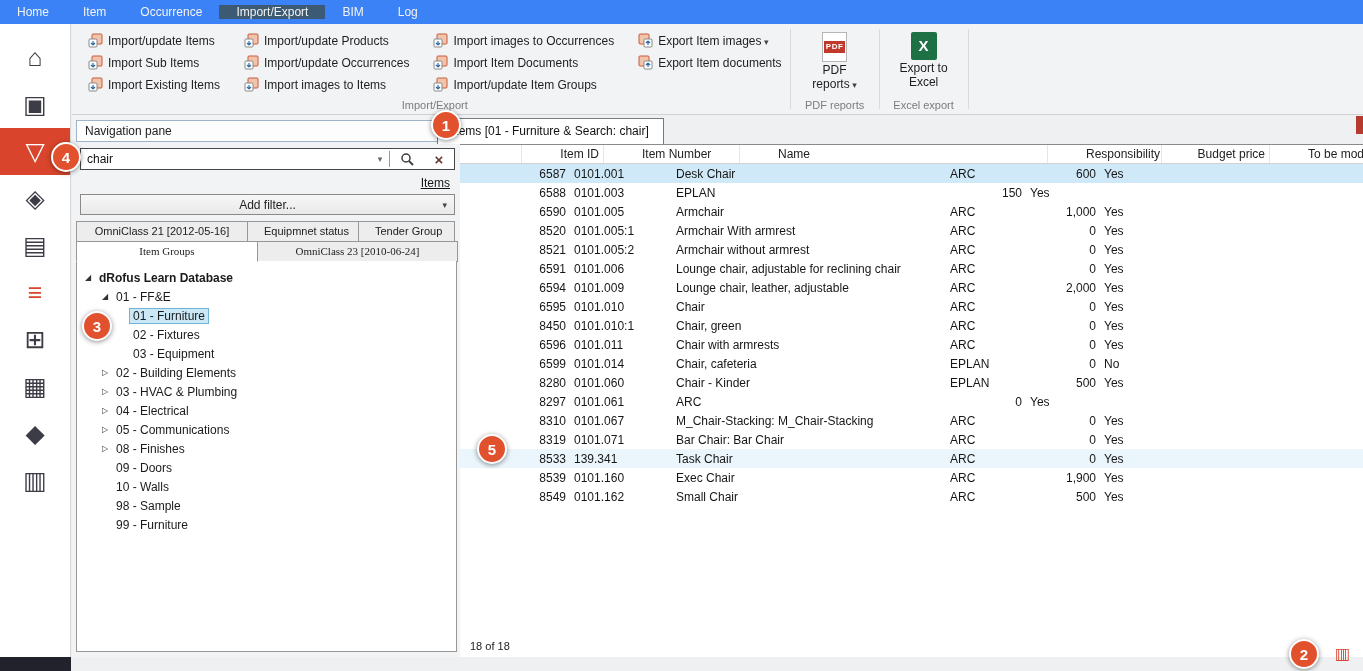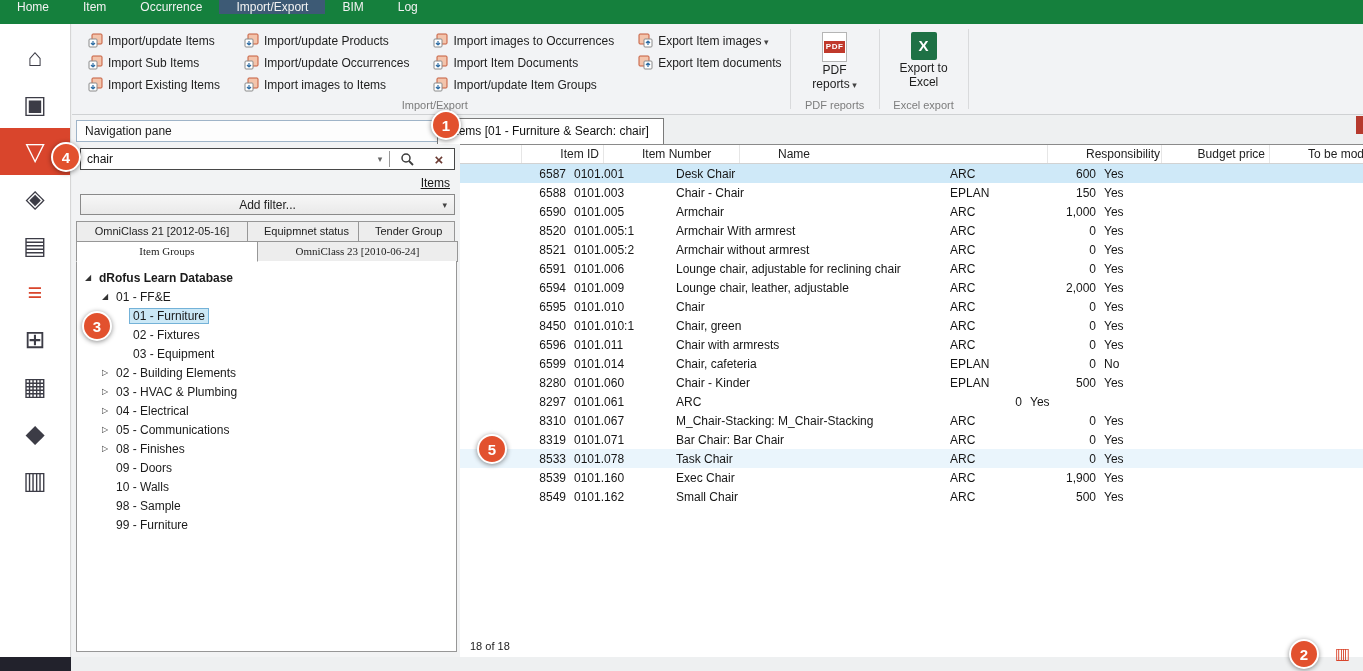--- a/index.html
+++ b/index.html
@@ -1,21 +1,21 @@
 <!DOCTYPE html>
 <html><head>
 <meta charset="utf-8">
 <style>
   * { margin:0; padding:0; box-sizing:border-box; }
   html,body { background:#dfe1e3; }
   body { font-family:"Liberation Sans","DejaVu Sans",sans-serif; }
   #app { position:relative; width:1363px; height:671px; background:#eef0f1; overflow:hidden; }
 
   
-  .menubar { position:absolute; top:0; left:0; right:0; height:24px; background:#15803d; display:flex; align-items:flex-start; z-index:5; }
+  .menubar { position:absolute; top:0; left:0; right:0; height:24px; background:#3b82f6; display:flex; align-items:center; z-index:5; }
   .menu-items { display:flex; }
   .menu-item { color:#f2f2f2; font-size:12px; padding:0 17px; display:flex; align-items:center; cursor:pointer; }
   .menu-item.active { background:#3d5a75; }
 
   
   .ribbon { position:absolute; top:24px; left:72px; right:0; height:91px; background:#f2f3f5; border-bottom:1px solid #cfd1d3; display:flex; align-items:stretch; padding-left:12px; }
   .rgroup { display:flex; flex-direction:column; padding-top:6px; }
   .rcols { display:flex; gap:16px; }
   .rcol { display:flex; flex-direction:column; gap:1px; }
   .rbtn { display:flex; align-items:center; gap:5px; height:21px; border:none; background:transparent; font-family:inherit; font-size:12px; color:#1e1e1e; cursor:pointer; white-space:nowrap; padding:0 4px; }
@@ -422,21 +422,20 @@
           <div class="gc c2">Desk Chair</div>
           <div class="gc c3">ARC</div>
           <div class="gc c4 num">600</div>
           <div class="gc c5">Yes</div>
           <div class="gc fill"></div>
         </div>
           <div class="grid-row">
           <div class="gc gutter"></div>
           <div class="gc c0 num">6588</div>
           <div class="gc c1">0101.003</div>
-          <div class="gc c2">Chair - Chair</div>
           <div class="gc c3">EPLAN</div>
           <div class="gc c4 num">150</div>
           <div class="gc c5">Yes</div>
           <div class="gc fill"></div>
         </div>
           <div class="grid-row">
           <div class="gc gutter"></div>
           <div class="gc c0 num">6590</div>
           <div class="gc c1">0101.005</div>
           <div class="gc c2">Armchair</div>
@@ -560,21 +559,21 @@
           <div class="gc c1">0101.071</div>
           <div class="gc c2">Bar Chair: Bar Chair</div>
           <div class="gc c3">ARC</div>
           <div class="gc c4 num">0</div>
           <div class="gc c5">Yes</div>
           <div class="gc fill"></div>
         </div>
           <div class="grid-row hl-light">
           <div class="gc gutter"></div>
           <div class="gc c0 num">8533</div>
-          <div class="gc c1">0101.078</div>
+          <div class="gc c1">139.341</div>
           <div class="gc c2">Task Chair</div>
           <div class="gc c3">ARC</div>
           <div class="gc c4 num">0</div>
           <div class="gc c5">Yes</div>
           <div class="gc fill"></div>
         </div>
           <div class="grid-row">
           <div class="gc gutter"></div>
           <div class="gc c0 num">8539</div>
           <div class="gc c1">0101.160</div>

